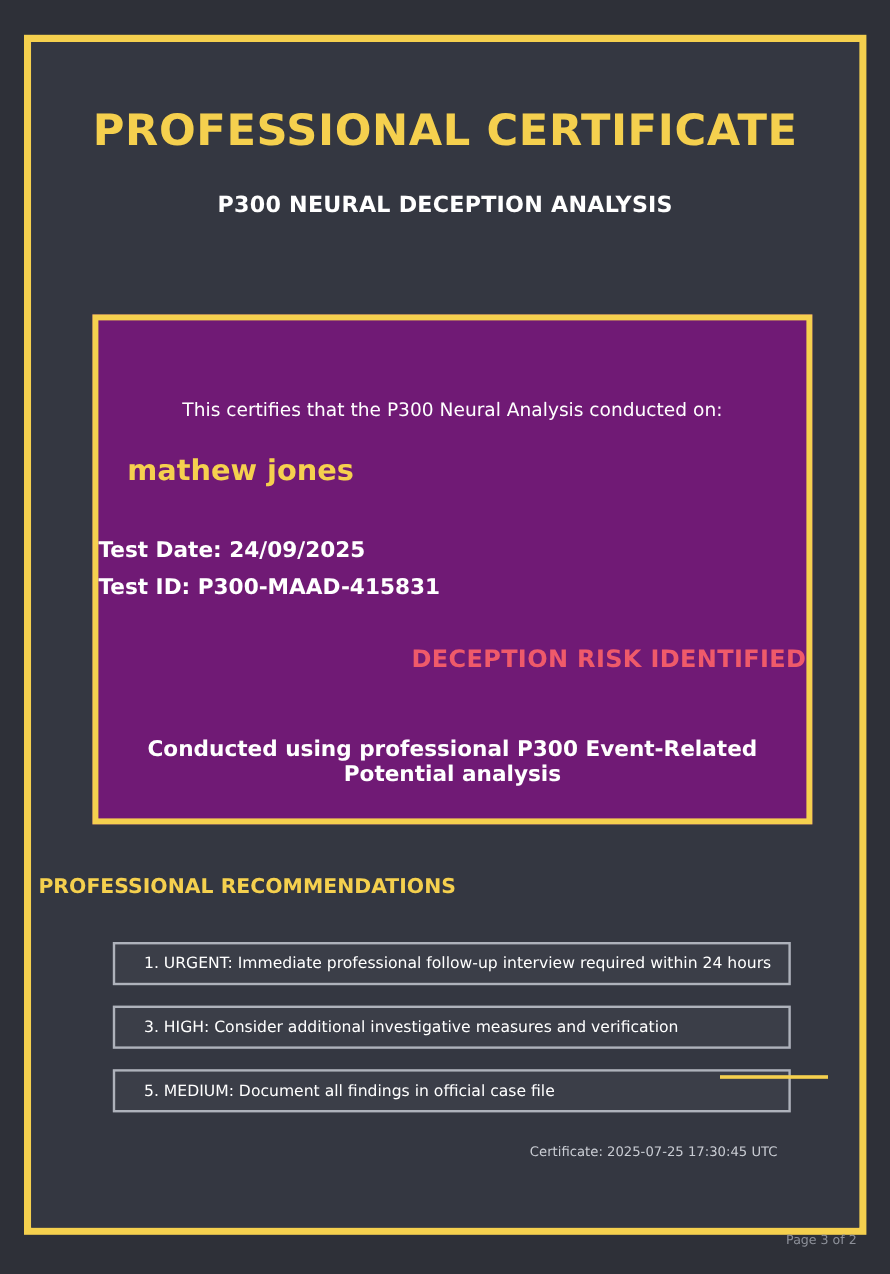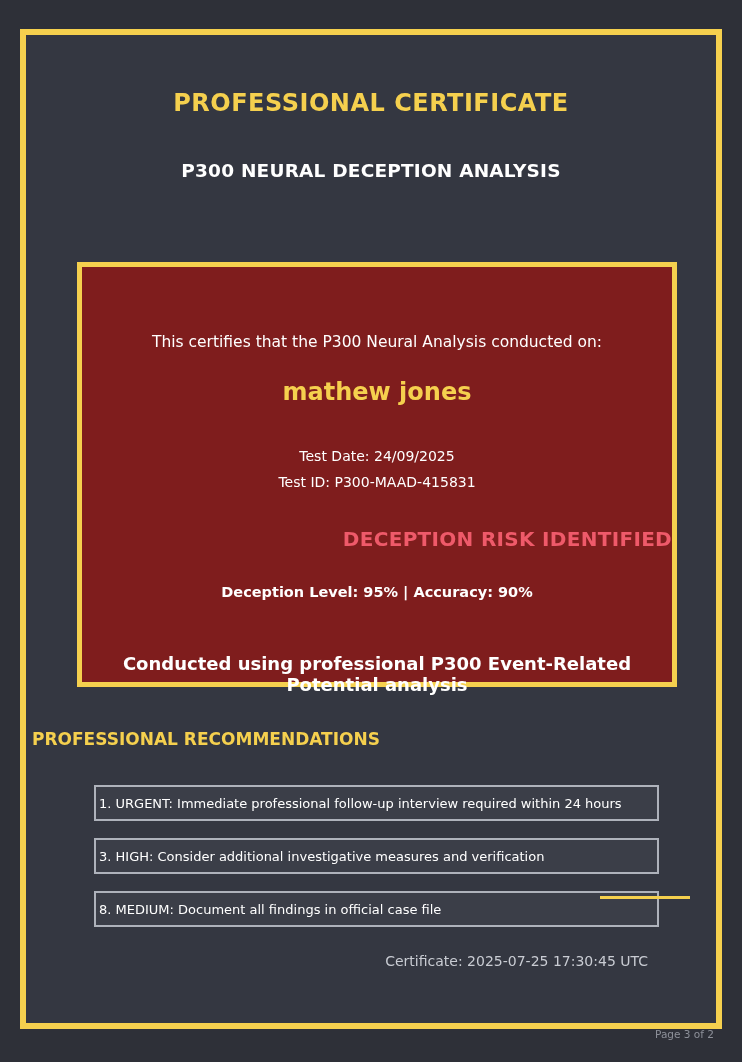--- a/index.html
+++ b/index.html
@@ -40,62 +40,63 @@
     bottom: 0;
     box-sizing: border-box;
     border: 6px solid #343741;
     padding: 0;
   }
   .cert-title {
     margin: 0;
     padding-top: 48px;
     text-align: center;
     color: #f5d04e;
-    font-size: 24px;
+    font-size: 36px;
     font-weight: bold;
     letter-spacing: 0.5px;
   }
   .cert-subtitle {
-    margin: 15px;
+    margin: 3px;
     padding-top: 28px;
     text-align: center;
     color: #ffffff;
     font-size: 18.5px;
     font-weight: bold;
     letter-spacing: 0.2px;
   }
   
   .cert-body {
     position: absolute;
     left: 45px;
     top: 221px;
     width: 600px;
     height: 425px;
     box-sizing: border-box;
     border: 5px solid #f5d04e;
-    background: #7f1d1d;
+    background: #701a75;
   }
   .body-line-1 {
     text-align: center;
     font-size: 15.5px;
     color: #ffffff;
     padding-top: 66px;
   }
   .subject-name {
-    text-align: center;
+    text-align: left;
     font-size: 24px;
     font-weight: bold;
     color: #f5d04e;
     padding-top: 27px;
+    margin-left: 24px;
   }
   .meta-line {
-    text-align: center;
-    font-size: 14px;
-    color: #ffffff;
-    font-weight: normal;
+    text-align: left;
+    font-size: 18px;
+    color: #ffffff;
+    font-weight: bold;
   }
   .meta-1 { padding-top: 42px; }
   .meta-2 { padding-top: 10px; }
   .risk-statement {
     text-align: right;
     font-size: 20px;
     font-weight: bold;
     color: #ef5a6a;
     padding-top: 37px;
     letter-spacing: 0.3px;
@@ -131,38 +132,38 @@
     width: 565px;
   }
   .rec-item {
     box-sizing: border-box;
     height: 36px;
     border: 2px solid #aeb2bb;
     background: #3b3e48;
     margin-bottom: 17px;
     display: flex;
     align-items: center;
-    padding-left: 3px;
+    padding-left: 24px;
     font-size: 13px;
     color: #ffffff;
   }
   
   .yellow-marker {
     position: absolute;
     left: 568px;
     top: 855px;
     width: 90px;
     height: 3px;
     background: #f5d04e;
   }
   .cert-stamp {
     position: absolute;
     right: 62px;
     top: 912px;
-    font-size: 14px;
+    font-size: 11px;
     color: #c9ccd3;
     text-align: right;
   }
   .page-number {
     position: absolute;
     right: 28px;
     bottom: 22px;
     font-size: 10.5px;
     color: #8d9099;
   }
@@ -177,35 +178,34 @@
 
       <h1 class="cert-title">PROFESSIONAL CERTIFICATE</h1>
       <h2 class="cert-subtitle">P300 NEURAL DECEPTION ANALYSIS</h2>
 
       <div class="cert-body">
         <div class="body-line-1">This certifies that the P300 Neural Analysis conducted on:</div>
         <div class="subject-name">mathew jones</div>
         <div class="meta-line meta-1">Test Date: 24/09/2025</div>
         <div class="meta-line meta-2">Test ID: P300-MAAD-415831</div>
         <div class="risk-statement">DECEPTION RISK IDENTIFIED</div>
-        <div class="levels-line">Deception Level: 95% | Accuracy: 90%</div>
         <div class="method-line">Conducted using professional P300 Event-Related Potential analysis</div>
       </div>
 
       <div class="rec-heading">PROFESSIONAL RECOMMENDATIONS</div>
 
       <div class="rec-list">
         <div class="rec-item">
           <span>1. URGENT: Immediate professional follow-up interview required within 24 hours</span>
         </div>
         <div class="rec-item">
           <span>3. HIGH: Consider additional investigative measures and verification</span>
         </div>
         <div class="rec-item">
-          <span>8. MEDIUM: Document all findings in official case file</span>
+          <span>5. MEDIUM: Document all findings in official case file</span>
         </div>
       </div>
 
       <div class="yellow-marker"></div>
 
       <div class="cert-stamp">Certificate: 2025-07-25 17:30:45 UTC</div>
 
     </div>
   </div>
 

